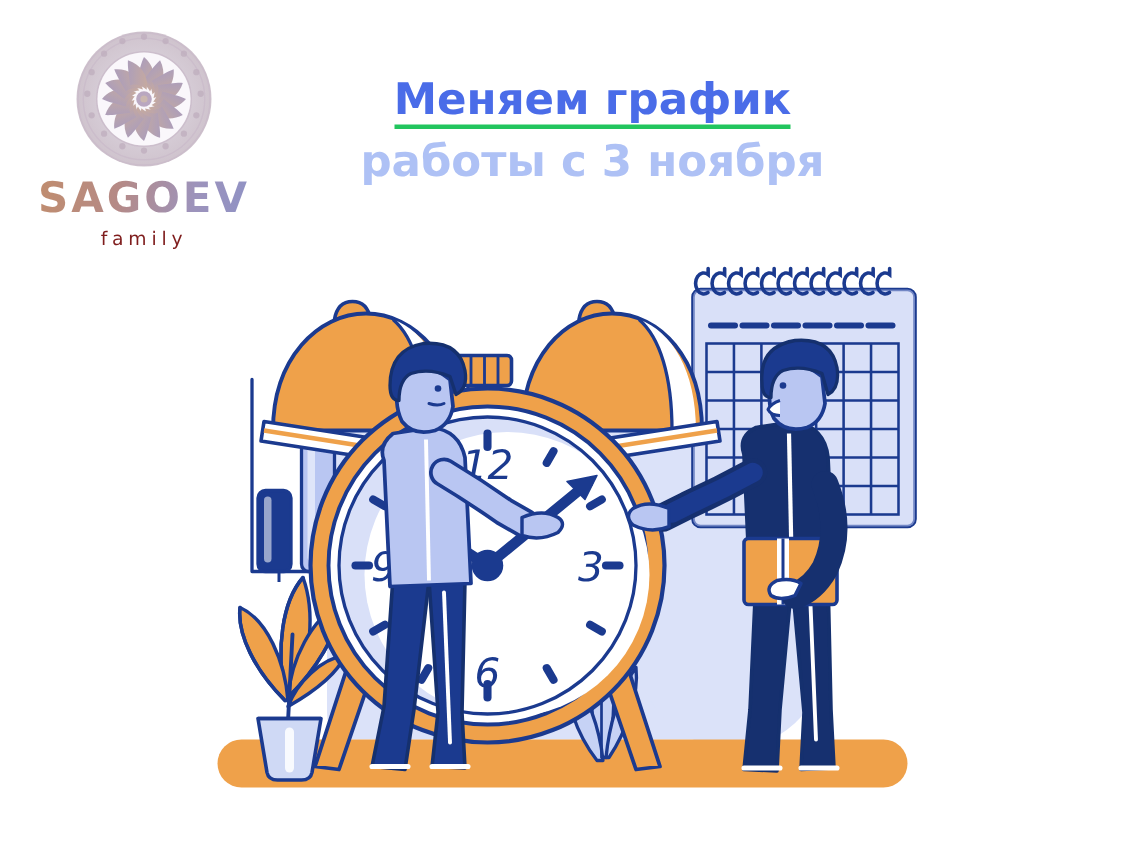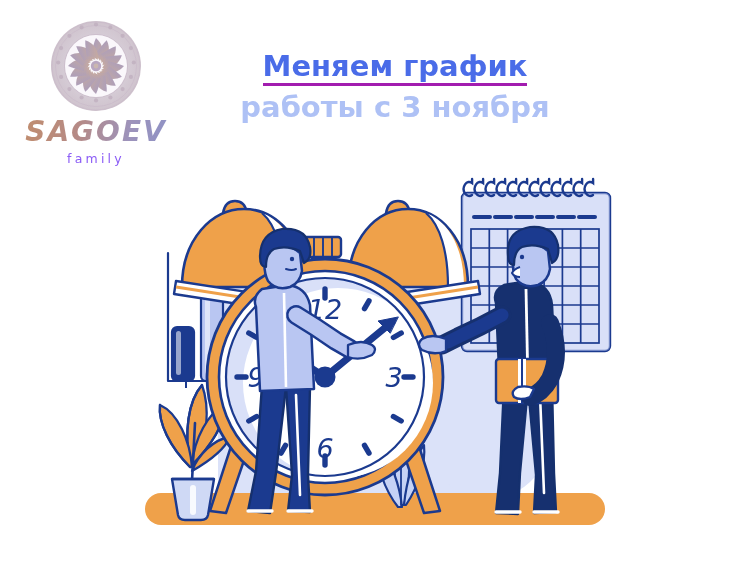--- a/index.html
+++ b/index.html
@@ -41,51 +41,50 @@
     text-align: center;
     font-family: "DejaVu Sans", sans-serif;
     font-size: 28px;
     font-weight: bold;
     letter-spacing: 2.0px;
     line-height: 1;
     background: linear-gradient(100deg, #c18d6d 0%, #b58a86 38%, #9d93bb 72%, #8e92c6 100%);
     -webkit-background-clip: text;
     background-clip: text;
     color: transparent;
-    font-style: italic;
     -webkit-text-fill-color: transparent;
   }
   #brand-sub {
     position: absolute;
     left: 0;
     top: 133px;
     width: 148px;
     text-align: center;
     font-family: "DejaVu Sans", sans-serif;
     font-size: 12.5px;
     letter-spacing: 3.2px;
-    color: #8b5cf6;
+    color: #7f1d1d;
   }
 
   
   #headline {
     position: absolute;
     left: 180px;
     top: 50px;
     width: 430px;
     text-align: center;
   }
   #headline-line1 {
     display: inline-block;
     font-family: "DejaVu Sans", sans-serif;
     font-size: 29px;
     font-weight: bold;
     color: #4a6ce8;
     line-height: 1.12;
-    border-bottom: 3px solid #a21caf;
+    border-bottom: 3px solid #22c55e;
     padding-bottom: 1px;
   }
   #headline-line2 {
     display: block;
     margin-top: 5px;
     font-family: "DejaVu Sans", sans-serif;
     font-size: 29px;
     font-weight: bold;
     color: #aec1f5;
     line-height: 1.12;

